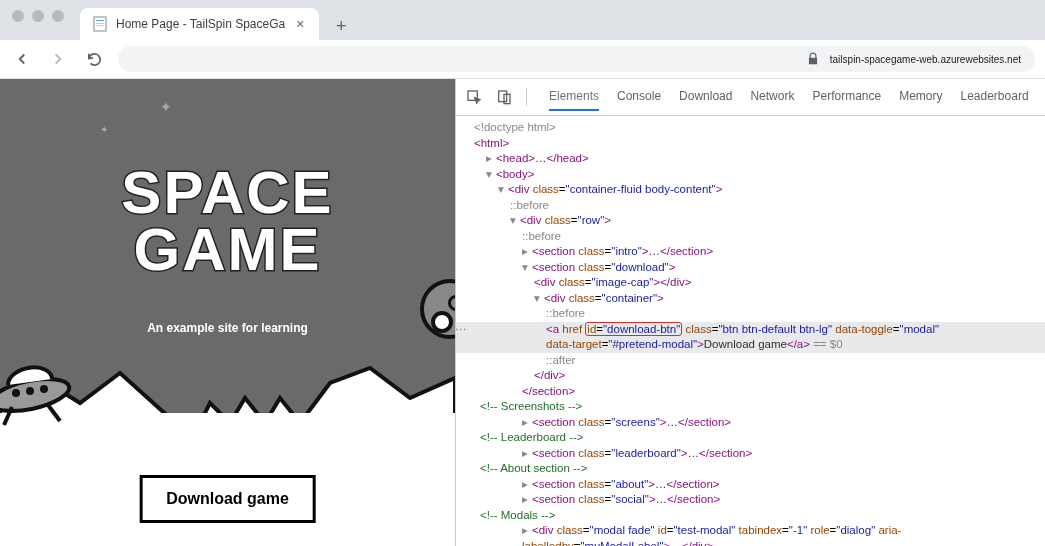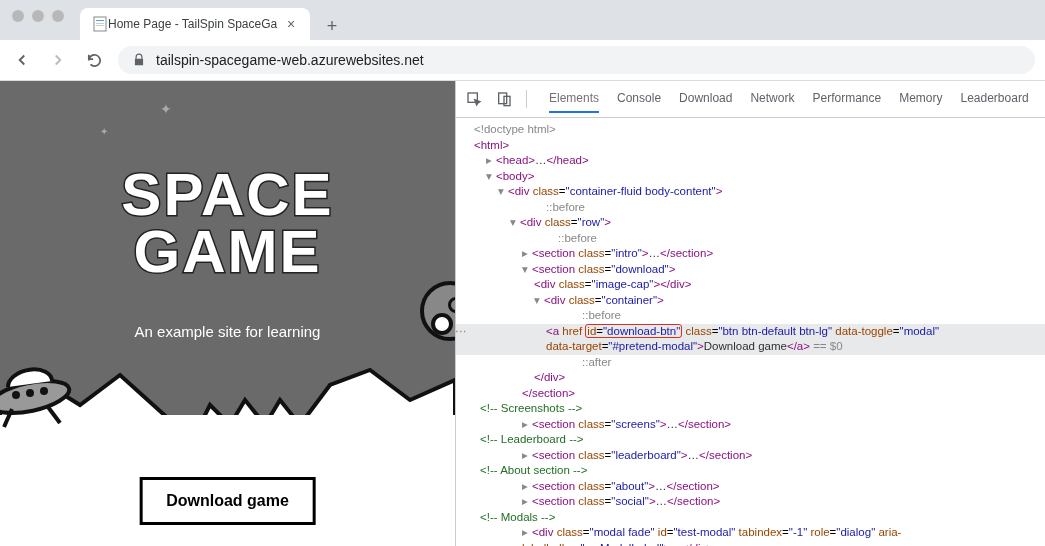--- a/index.html
+++ b/index.html
@@ -3,38 +3,38 @@
 <meta charset="utf-8">
 <style>
 * { margin: 0; padding: 0; box-sizing: border-box; font-family: -apple-system, BlinkMacSystemFont, "Segoe UI", sans-serif; }
 body { width: 1045px; height: 546px; background: #fff; overflow: hidden; }
 
 
 .chrome { background: #dee1e6; }
 .window-controls { display: flex; align-items: center; gap: 8px; padding: 10px 12px 0 12px; position: absolute; }
 .wc-dot { width: 12px; height: 12px; border-radius: 50%; background: #b8b8b8; }
 .tabbar { display: flex; align-items: flex-end; padding-left: 80px; padding-top: 8px; }
-.tab { background: #fff; border-radius: 8px 8px 0 0; padding: 8px 12px; display: flex; align-items: center; gap: 0; font-size: 12px; color: #3c4043; min-width: 230px; }
+.tab { background: #fff; border-radius: 8px 8px 0 0; padding: 8px 12px; display: flex; align-items: center; gap: 8px; font-size: 12px; color: #3c4043; min-width: 230px; }
 .tab-icon { width: 16px; height: 16px; flex-shrink: 0; }
 .tab-title { white-space: nowrap; overflow: hidden; flex: 1; }
 .tab-close { width: 14px; height: 14px; display: flex; align-items: center; justify-content: center; font-size: 14px; color: #5f6368; }
 .newtab { width: 28px; height: 28px; display: flex; align-items: center; justify-content: center; color: #5f6368; font-size: 18px; margin-left: 8px; }
 .toolbar { background: #fff; display: flex; align-items: center; padding: 6px 10px; gap: 12px; border-bottom: 1px solid #dadce0; }
 .nav-btn { width: 24px; height: 24px; display: flex; align-items: center; justify-content: center; color: #5f6368; }
-.omnibox { flex: 1; background: #f1f3f4; border-radius: 16px; padding: 6px 14px; display: flex; align-items: center; gap: 10px; font-size: 14px; color: #202124; }
+.omnibox { flex: 1; background: #f1f3f4; border-radius: 16px; padding: 6px 14px; display: flex; align-items: center; gap: 10px; font-size: 10px; color: #202124; justify-content: flex-end; }
 .lock-icon { width: 14px; height: 14px; color: #5f6368; }
 
 
 .content { display: flex; height: calc(546px - 72px); }
 .page { width: 455px; background: #6a6a6a; position: relative; overflow: hidden; }
 .devtools { flex: 1; background: #fff; border-left: 1px solid #ccc; display: flex; flex-direction: column; }
 
 
 .hero-title { position: absolute; top: 85px; left: 50%; transform: translateX(-50%); font-family: Impact, Arial Black, sans-serif; font-size: 60px; font-weight: 900; color: #fff; text-align: center; line-height: 0.95; letter-spacing: 2px; -webkit-text-stroke: 3px #222; text-stroke: 3px #222; paint-order: stroke fill; }
-.hero-sub { position: absolute; top: 242px; left: 50%; transform: translateX(-50%); color: #fff; font-weight: 400; font-size: 15px; white-space: nowrap; }
+.hero-sub { position: absolute; top: 242px; left: 50%; transform: translateX(-50%); color: #fff; font-weight: 700; font-size: 12px; white-space: nowrap; }
 .stars { position: absolute; color: #aaa; font-size: 14px; }
 .s1 { top: 20px; left: 160px; }
 .s2 { top: 45px; left: 100px; font-size: 10px; }
 .mountains { position: absolute; bottom: 130px; left: 0; right: 0; height: 60px; }
 .whiteband { position: absolute; bottom: 0; left: 0; right: 0; height: 140px; background: #fff; }
 .download-btn { position: absolute; bottom: 30px; left: 50%; transform: translateX(-50%); background: #fff; border: 3px solid #000; padding: 12px 24px; font-weight: 700; font-size: 16px; color: #000; }
 .planet { position: absolute; top: 200px; right: -25px; width: 60px; height: 60px; border: 4px solid #111; border-radius: 50%; background: #888; }
 .planet::before { content:''; position:absolute; width:14px; height:14px; border:4px solid #111; border-radius:50%; background:#fff; left:7px; top:28px; }
 .planet::after { content:''; position:absolute; width:10px; height:10px; border:3px solid #111; border-radius:50%; background:#888; left:24px; top:12px; }
 .ufo { position: absolute; bottom: 120px; left: -10px; }
@@ -53,21 +53,21 @@
 .indent3 { padding-left: 42px; }
 .indent4 { padding-left: 54px; }
 .indent5 { padding-left: 66px; }
 .indent6 { padding-left: 78px; }
 .indent7 { padding-left: 90px; }
 .tag { color: #881280; }
 .attr { color: #994500; }
 .val { color: #1a1aa6; }
 .txt { color: #303030; }
 .comment { color: #236e25; padding-left: 24px; }
-.pseudo { color: #888; margin-left: 36px; }
+.pseudo { color: #888; }
 .gray { color: #888; }
 .arrow { color: #888; display: inline-block; width: 10px; }
 .highlight-line { background: #e8e9ea; }
 .redbox { border: 1.5px solid #d93025; border-radius: 3px; padding: 0 1px; }
 .eq { color: #888; }
 .ellipsis-gutter { position: absolute; left: -1px; color: #888; }
 </style>
 </head>
 <body>
 

